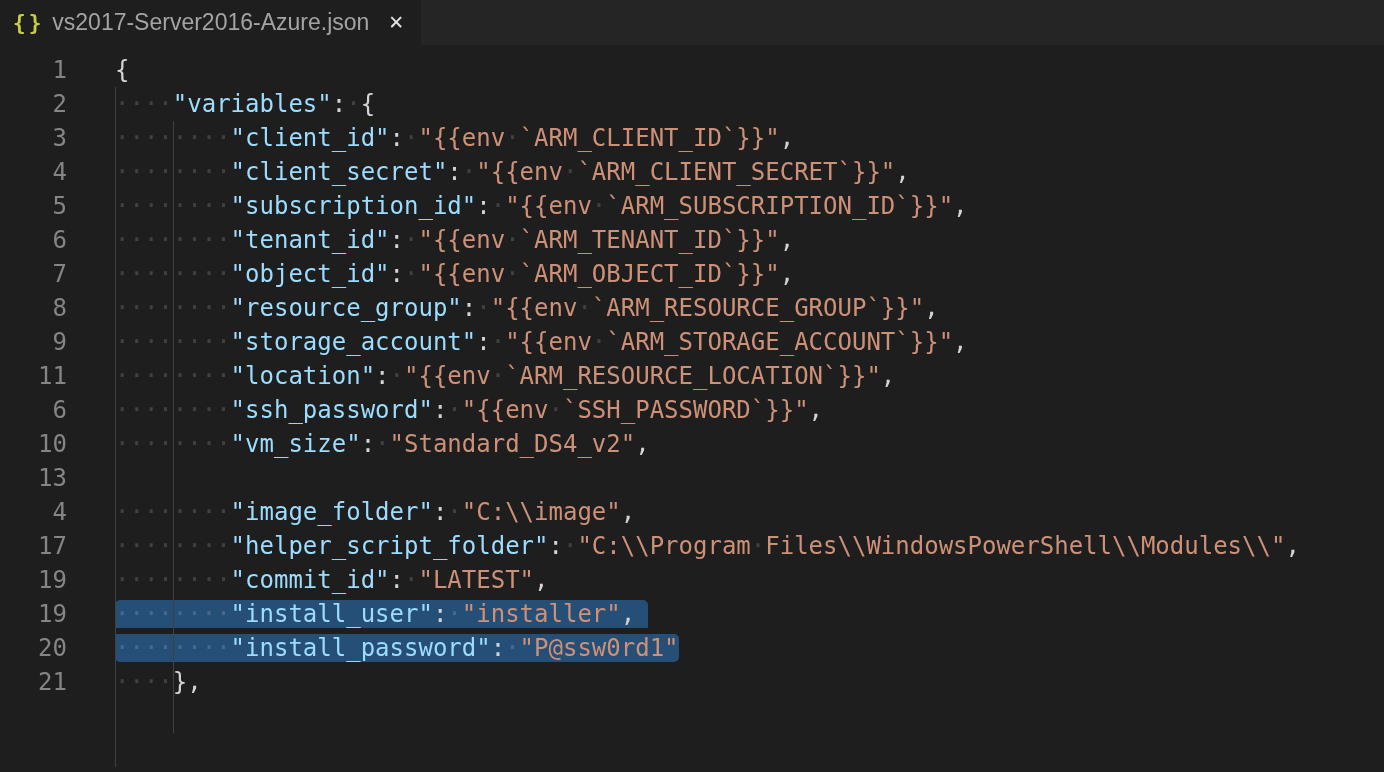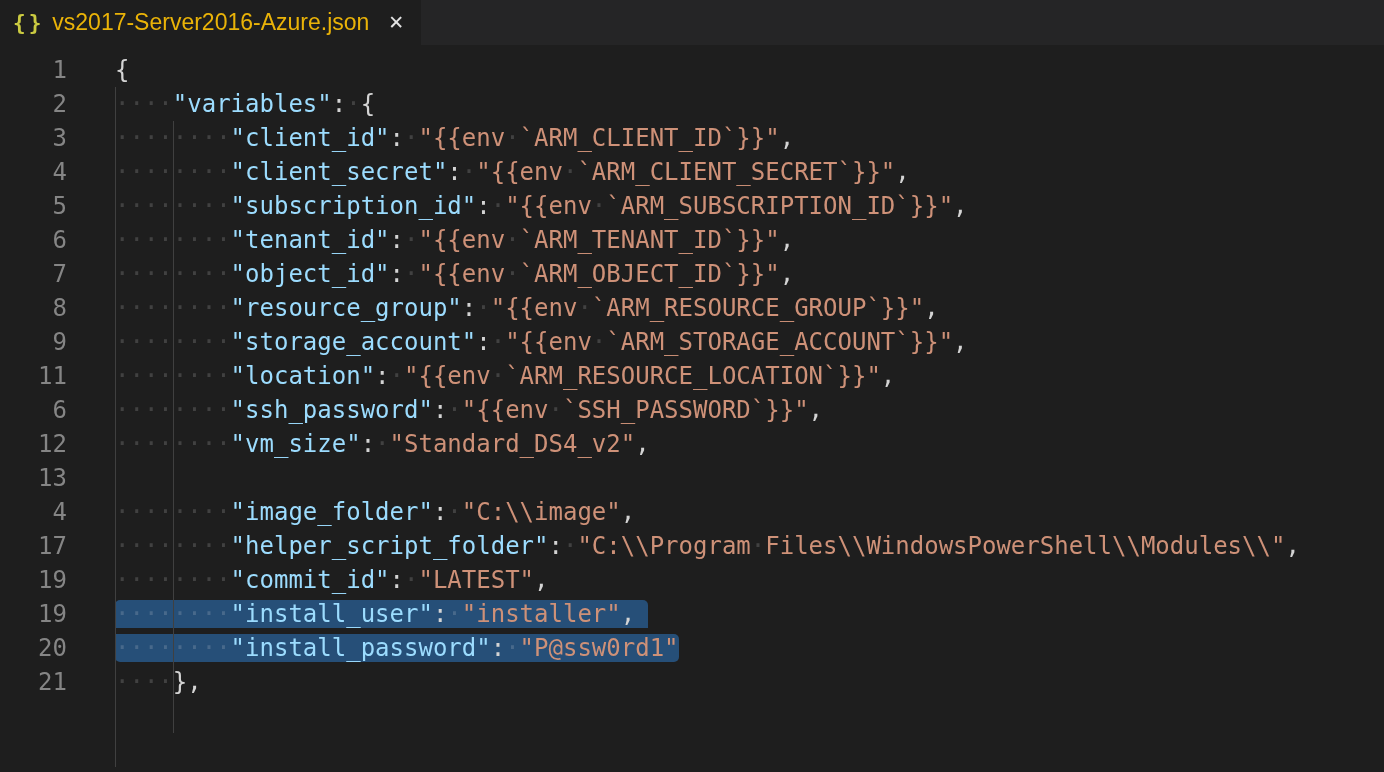--- a/index.html
+++ b/index.html
@@ -16,21 +16,21 @@
     padding:0 14px 0 13px;
     border-right:1px solid #252526;
   }
   .tab-icon {
     color:#cbcb41;
     font:700 21px "DejaVu Sans Mono", monospace;
     letter-spacing:3px;
     margin-right:8px;
   }
   .tab-label {
-    color:#eab308;
+    color:#a3a3a3;
     font:23px "Liberation Sans", sans-serif;
     margin-right:16px;
     white-space:nowrap;
   }
   .tab-close {
     color:#e3e3e3;
     font:700 19px "DejaVu Sans", sans-serif;
     padding:2px 3px;
     cursor:pointer;
     line-height:1;
@@ -87,21 +87,21 @@
       <div class="row"><span class="ln">2</span><span class="code"><span class="tok-w">····</span><span class="tok-k">"variables"</span><span class="tok-p">:</span><span class="tok-w">·</span><span class="tok-p">{</span></span></div>
       <div class="row"><span class="ln">3</span><span class="code"><span class="tok-w">········</span><span class="tok-k">"client_id"</span><span class="tok-p">:</span><span class="tok-w">·</span><span class="tok-s">"{{env</span><span class="tok-w">·</span><span class="tok-s">`ARM_CLIENT_ID`}}"</span><span class="tok-p">,</span></span></div>
       <div class="row"><span class="ln">4</span><span class="code"><span class="tok-w">········</span><span class="tok-k">"client_secret"</span><span class="tok-p">:</span><span class="tok-w">·</span><span class="tok-s">"{{env</span><span class="tok-w">·</span><span class="tok-s">`ARM_CLIENT_SECRET`}}"</span><span class="tok-p">,</span></span></div>
       <div class="row"><span class="ln">5</span><span class="code"><span class="tok-w">········</span><span class="tok-k">"subscription_id"</span><span class="tok-p">:</span><span class="tok-w">·</span><span class="tok-s">"{{env</span><span class="tok-w">·</span><span class="tok-s">`ARM_SUBSCRIPTION_ID`}}"</span><span class="tok-p">,</span></span></div>
       <div class="row"><span class="ln">6</span><span class="code"><span class="tok-w">········</span><span class="tok-k">"tenant_id"</span><span class="tok-p">:</span><span class="tok-w">·</span><span class="tok-s">"{{env</span><span class="tok-w">·</span><span class="tok-s">`ARM_TENANT_ID`}}"</span><span class="tok-p">,</span></span></div>
       <div class="row"><span class="ln">7</span><span class="code"><span class="tok-w">········</span><span class="tok-k">"object_id"</span><span class="tok-p">:</span><span class="tok-w">·</span><span class="tok-s">"{{env</span><span class="tok-w">·</span><span class="tok-s">`ARM_OBJECT_ID`}}"</span><span class="tok-p">,</span></span></div>
       <div class="row"><span class="ln">8</span><span class="code"><span class="tok-w">········</span><span class="tok-k">"resource_group"</span><span class="tok-p">:</span><span class="tok-w">·</span><span class="tok-s">"{{env</span><span class="tok-w">·</span><span class="tok-s">`ARM_RESOURCE_GROUP`}}"</span><span class="tok-p">,</span></span></div>
       <div class="row"><span class="ln">9</span><span class="code"><span class="tok-w">········</span><span class="tok-k">"storage_account"</span><span class="tok-p">:</span><span class="tok-w">·</span><span class="tok-s">"{{env</span><span class="tok-w">·</span><span class="tok-s">`ARM_STORAGE_ACCOUNT`}}"</span><span class="tok-p">,</span></span></div>
       <div class="row"><span class="ln">11</span><span class="code"><span class="tok-w">········</span><span class="tok-k">"location"</span><span class="tok-p">:</span><span class="tok-w">·</span><span class="tok-s">"{{env</span><span class="tok-w">·</span><span class="tok-s">`ARM_RESOURCE_LOCATION`}}"</span><span class="tok-p">,</span></span></div>
       <div class="row"><span class="ln">6</span><span class="code"><span class="tok-w">········</span><span class="tok-k">"ssh_password"</span><span class="tok-p">:</span><span class="tok-w">·</span><span class="tok-s">"{{env</span><span class="tok-w">·</span><span class="tok-s">`SSH_PASSWORD`}}"</span><span class="tok-p">,</span></span></div>
-      <div class="row"><span class="ln">12</span><span class="code"><span class="tok-w">········</span><span class="tok-k">"vm_size"</span><span class="tok-p">:</span><span class="tok-w">·</span><span class="tok-s">"Standard_DS4_v2"</span><span class="tok-p">,</span></span></div>
+      <div class="row"><span class="ln">10</span><span class="code"><span class="tok-w">········</span><span class="tok-k">"vm_size"</span><span class="tok-p">:</span><span class="tok-w">·</span><span class="tok-s">"Standard_DS4_v2"</span><span class="tok-p">,</span></span></div>
       <div class="row"><span class="ln">13</span><span class="code"></span></div>
       <div class="row"><span class="ln">4</span><span class="code"><span class="tok-w">········</span><span class="tok-k">"image_folder"</span><span class="tok-p">:</span><span class="tok-w">·</span><span class="tok-s">"C:\\image"</span><span class="tok-p">,</span></span></div>
       <div class="row"><span class="ln">17</span><span class="code"><span class="tok-w">········</span><span class="tok-k">"helper_script_folder"</span><span class="tok-p">:</span><span class="tok-w">·</span><span class="tok-s">"C:\\Program</span><span class="tok-w">·</span><span class="tok-s">Files\\WindowsPowerShell\\Modules\\"</span><span class="tok-p">,</span></span></div>
       <div class="row"><span class="ln">19</span><span class="code"><span class="tok-w">········</span><span class="tok-k">"commit_id"</span><span class="tok-p">:</span><span class="tok-w">·</span><span class="tok-s">"LATEST"</span><span class="tok-p">,</span></span></div>
       <div class="row"><span class="ln">19</span><span class="code"><span class="sel sel-start"><span class="tok-w">········</span><span class="tok-k">"install_user"</span><span class="tok-p">:</span><span class="tok-w">·</span><span class="tok-s">"installer"</span><span class="tok-p">,</span></span></span></div>
       <div class="row"><span class="ln">20</span><span class="code"><span class="sel sel-end"><span class="tok-w">········</span><span class="tok-k">"install_password"</span><span class="tok-p">:</span><span class="tok-w">·</span><span class="tok-s">"P@ssw0rd1"</span></span></span></div>
       <div class="row"><span class="ln">21</span><span class="code"><span class="tok-w">····</span><span class="tok-p">},</span></span></div>
     </div>
 </div>
 

